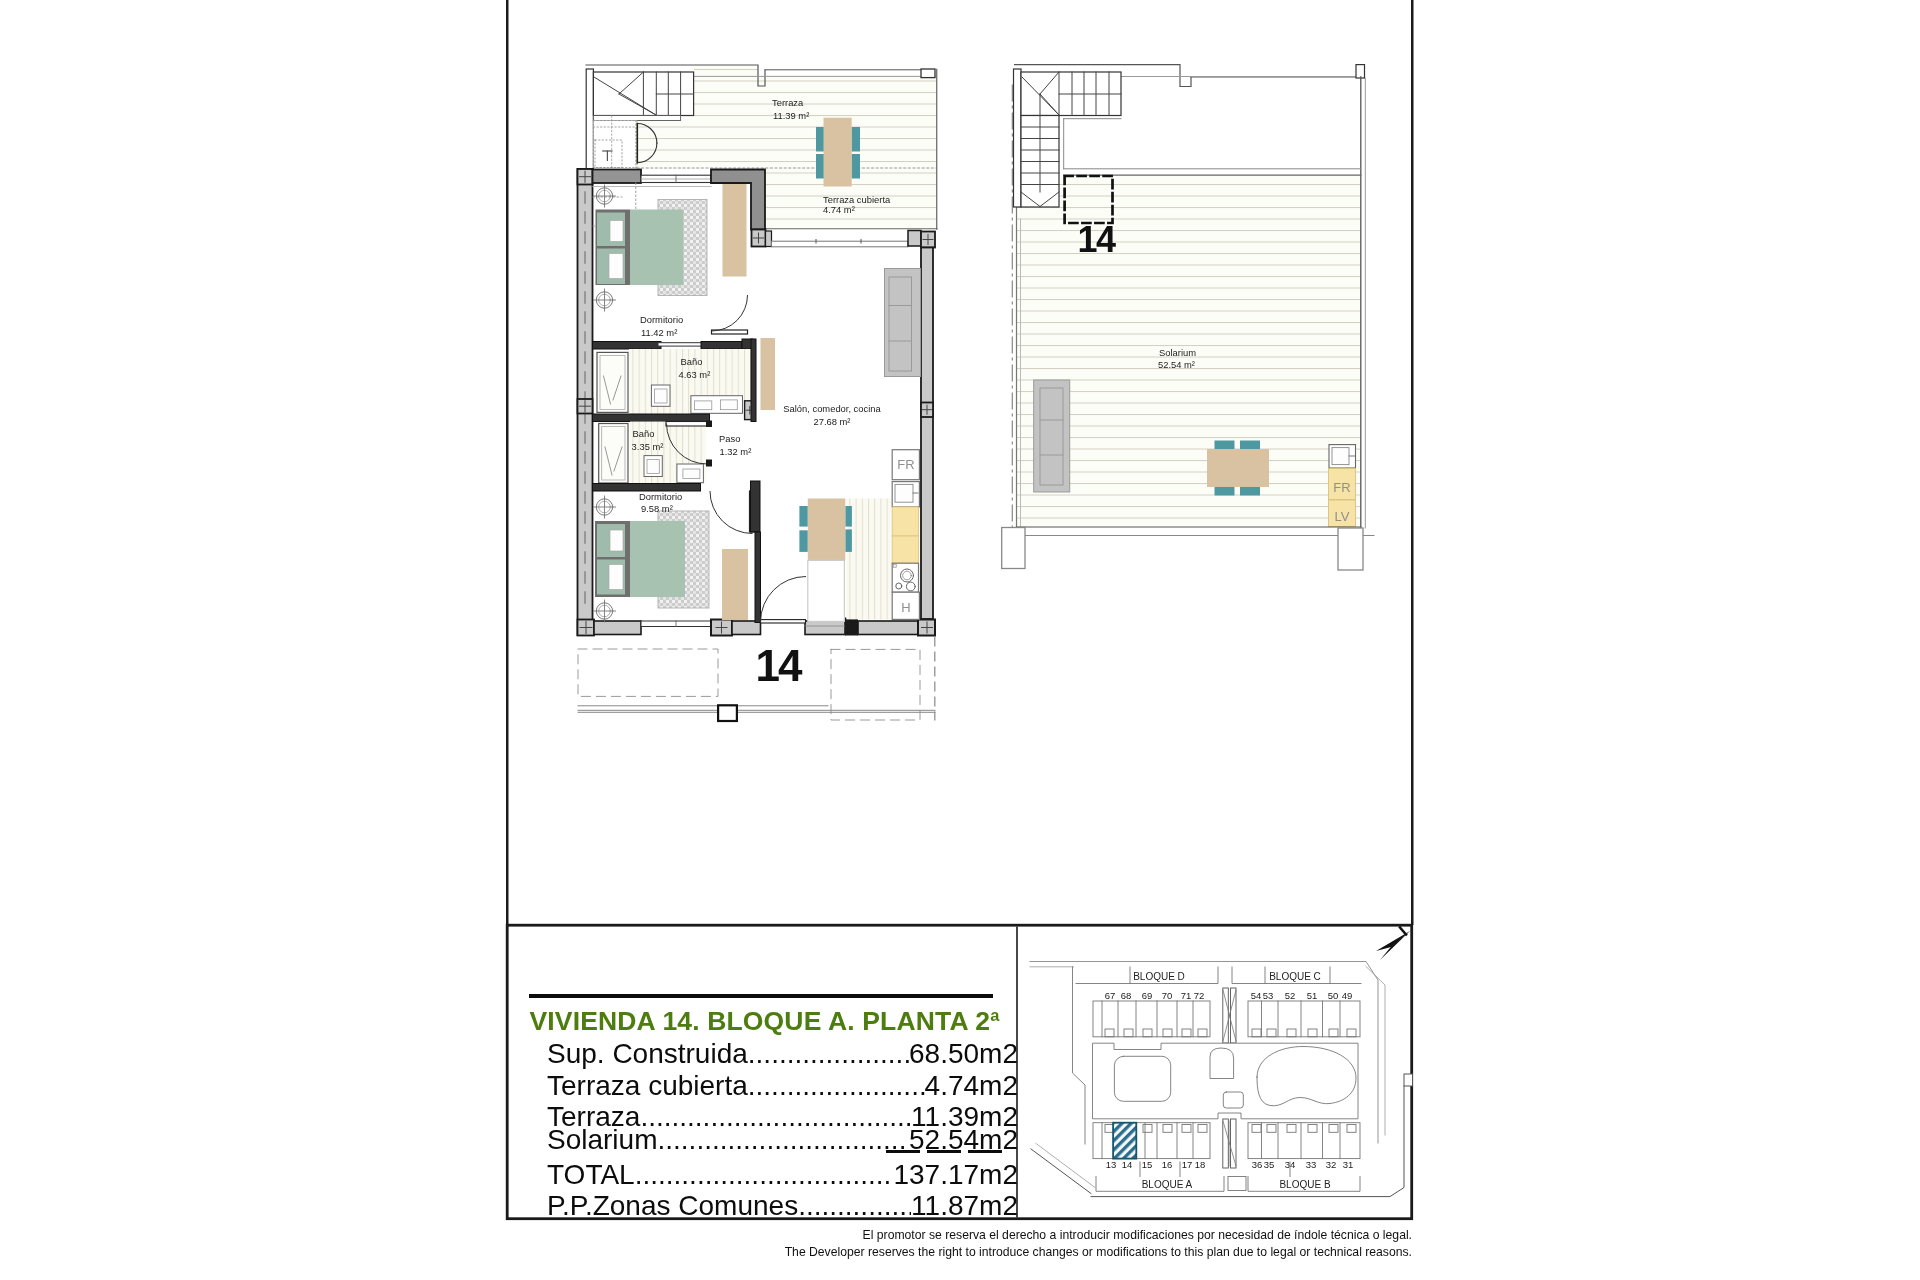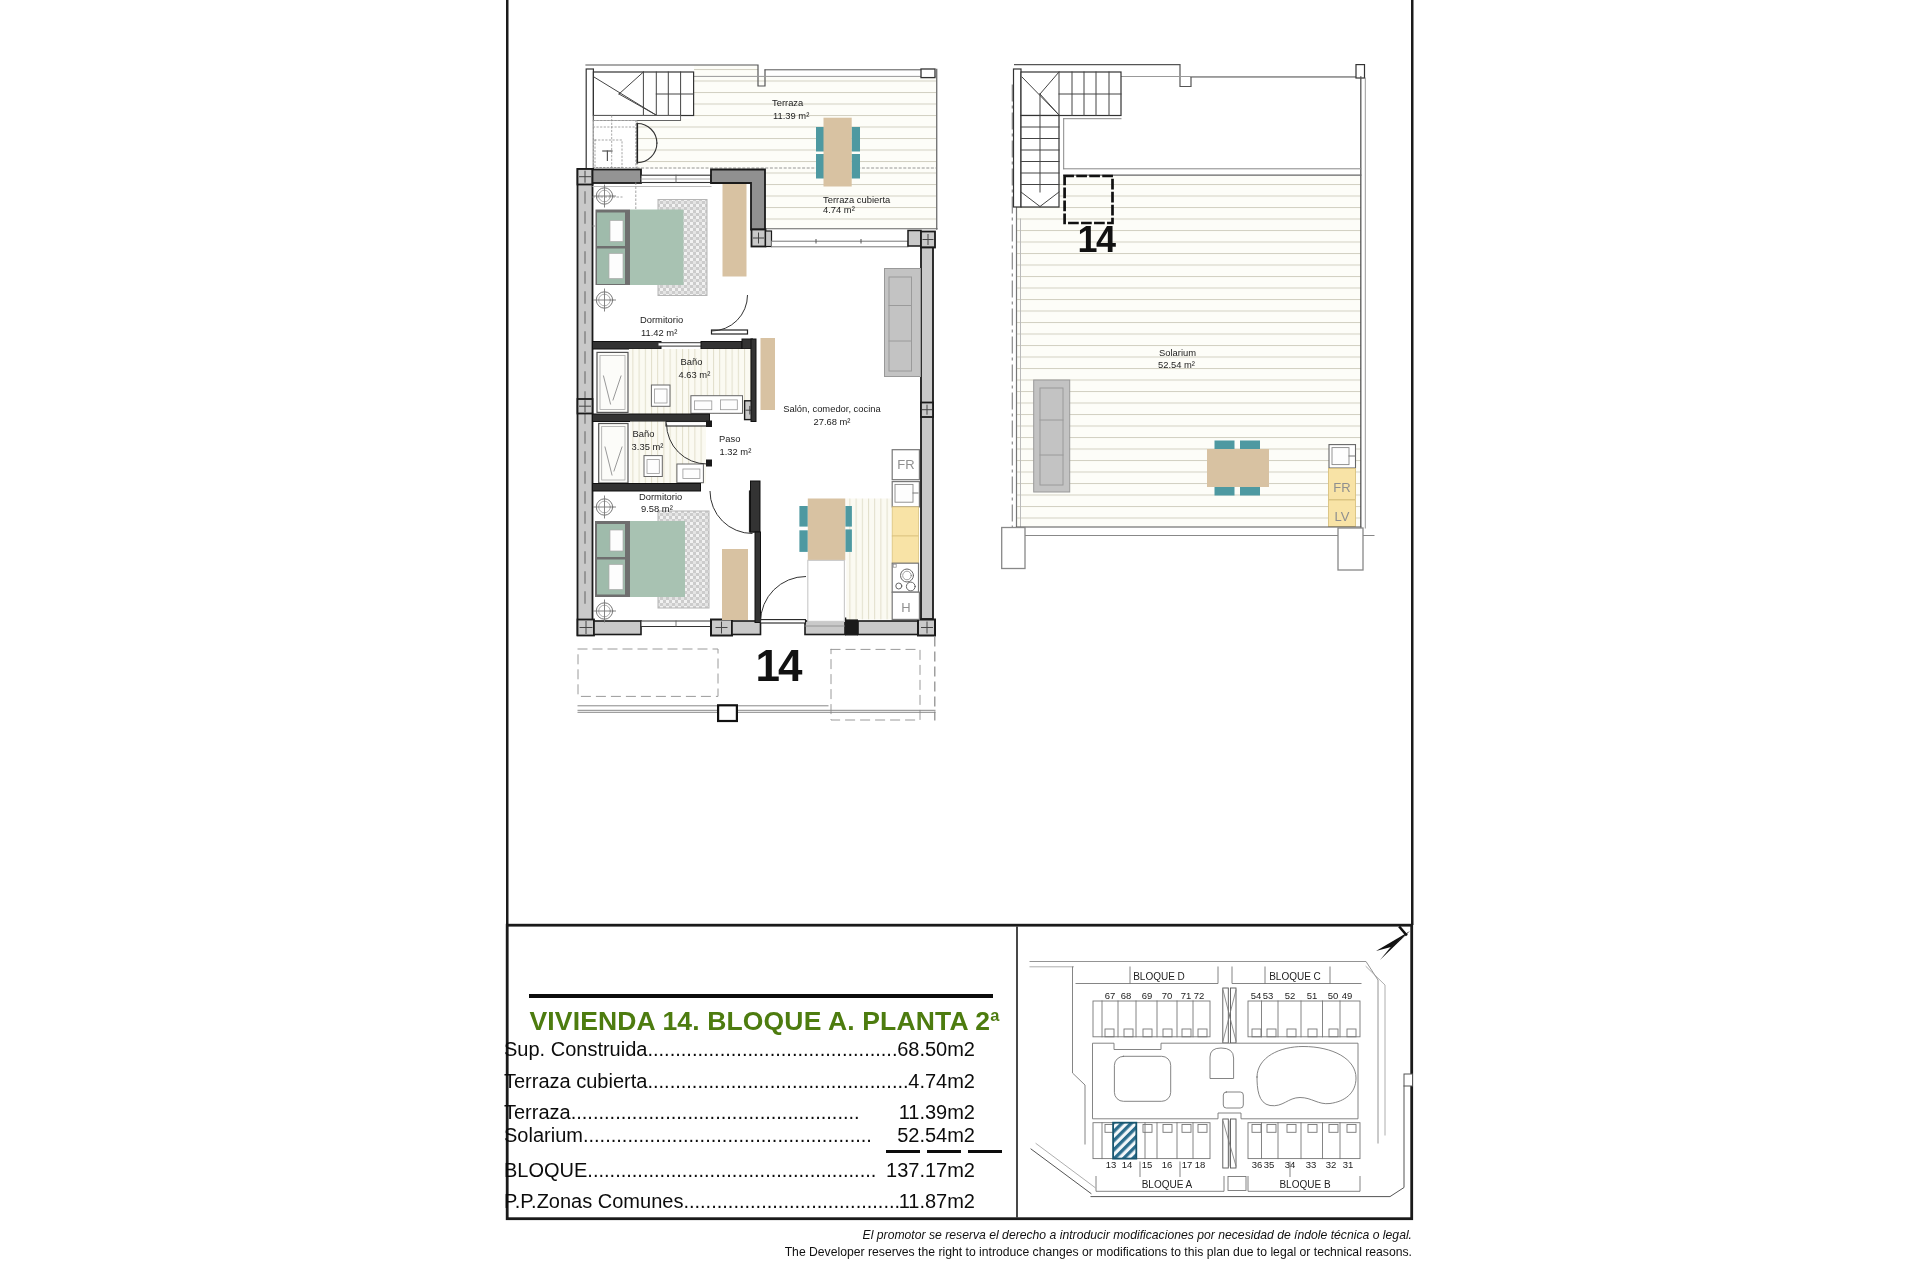--- a/index.html
+++ b/index.html
@@ -1,18 +1,18 @@
 <!DOCTYPE html>
 <html><head>
 <meta charset="utf-8">
 <style>
   html,body{margin:0;padding:0;background:#ffffff;width:1920px;height:1280px;overflow:hidden;}
   body{font-family:"Liberation Sans",sans-serif;position:relative;}
   .abs{position:absolute;}
-  .row{position:absolute;left:504px;width:471px;display:flex;align-items:flex-end;font-size:20px;color:#0c0c0c;}
+  .row{position:absolute;left:547px;width:471px;display:flex;align-items:flex-end;font-size:28px;color:#0c0c0c;}
   .row .lbl{white-space:nowrap;}
   .row .dots{flex:1 1 auto;overflow:hidden;white-space:nowrap;letter-spacing:0;}
   .row .val{white-space:nowrap;}
 </style>
 </head>
 <body>
 <svg class="abs" style="left:0;top:0" width="1920" height="1280" viewBox="0 0 1920 1280" font-family="Liberation Sans, sans-serif">
 <defs>
 <pattern id="deckH" width="12" height="11.5" patternUnits="userSpaceOnUse">
   <rect width="12" height="11.5" fill="#fdfdf8"></rect>
@@ -66,32 +66,32 @@
 
 <div class="row" style="top:1123.5px;">
     <span class="lbl">Solarium</span>
     <span class="dots">....................................................</span>
     <span class="val">52.54m2</span>
   </div>
 
 <div class="abs" style="left:886px;top:1149.5px;width:123px;height:3px;background:repeating-linear-gradient(90deg,#0c0c0c 0 34px,#ffffff 34px 41px);"></div>
 
 <div class="row" style="top:1158.5px;">
-    <span class="lbl">BLOQUE</span>
+    <span class="lbl">TOTAL</span>
     <span class="dots">....................................................</span>
     <span class="val">137.17m2</span>
   </div>
 
 <div class="row" style="top:1189.5px;">
     <span class="lbl">P.P.Zonas Comunes</span>
     <span class="dots">....................................................</span>
     <span class="val">11.87m2</span>
   </div>
 
-<div class="abs" style="left:412px;top:1227.5px;width:1000px;text-align:right;font-size:12.2px;font-style:italic;color:#111;">El promotor se reserva el derecho a introducir modificaciones por necesidad de índole técnica o legal.</div>
+<div class="abs" style="left:412px;top:1227.5px;width:1000px;text-align:right;font-size:12.2px;color:#111;">El promotor se reserva el derecho a introducir modificaciones por necesidad de índole técnica o legal.</div>
 
 <div class="abs" style="left:412px;top:1245px;width:1000px;text-align:right;font-size:12.2px;color:#111;">The Developer reserves the right to introduce changes or modifications to this plan due to legal or technical reasons.</div>
 <svg class="abs" style="left:0;top:0" width="1920" height="1280" viewBox="0 0 1920 1280" font-family="Liberation Sans, sans-serif">
 <g stroke-linecap="square">
 
 <rect x="694" y="65" width="64" height="54" fill="url(#deckH)"></rect>
 
 <rect x="758" y="77" width="179" height="42" fill="url(#deckH)"></rect>
 
 <rect x="637" y="119" width="300" height="50" fill="url(#deckH)"></rect>

